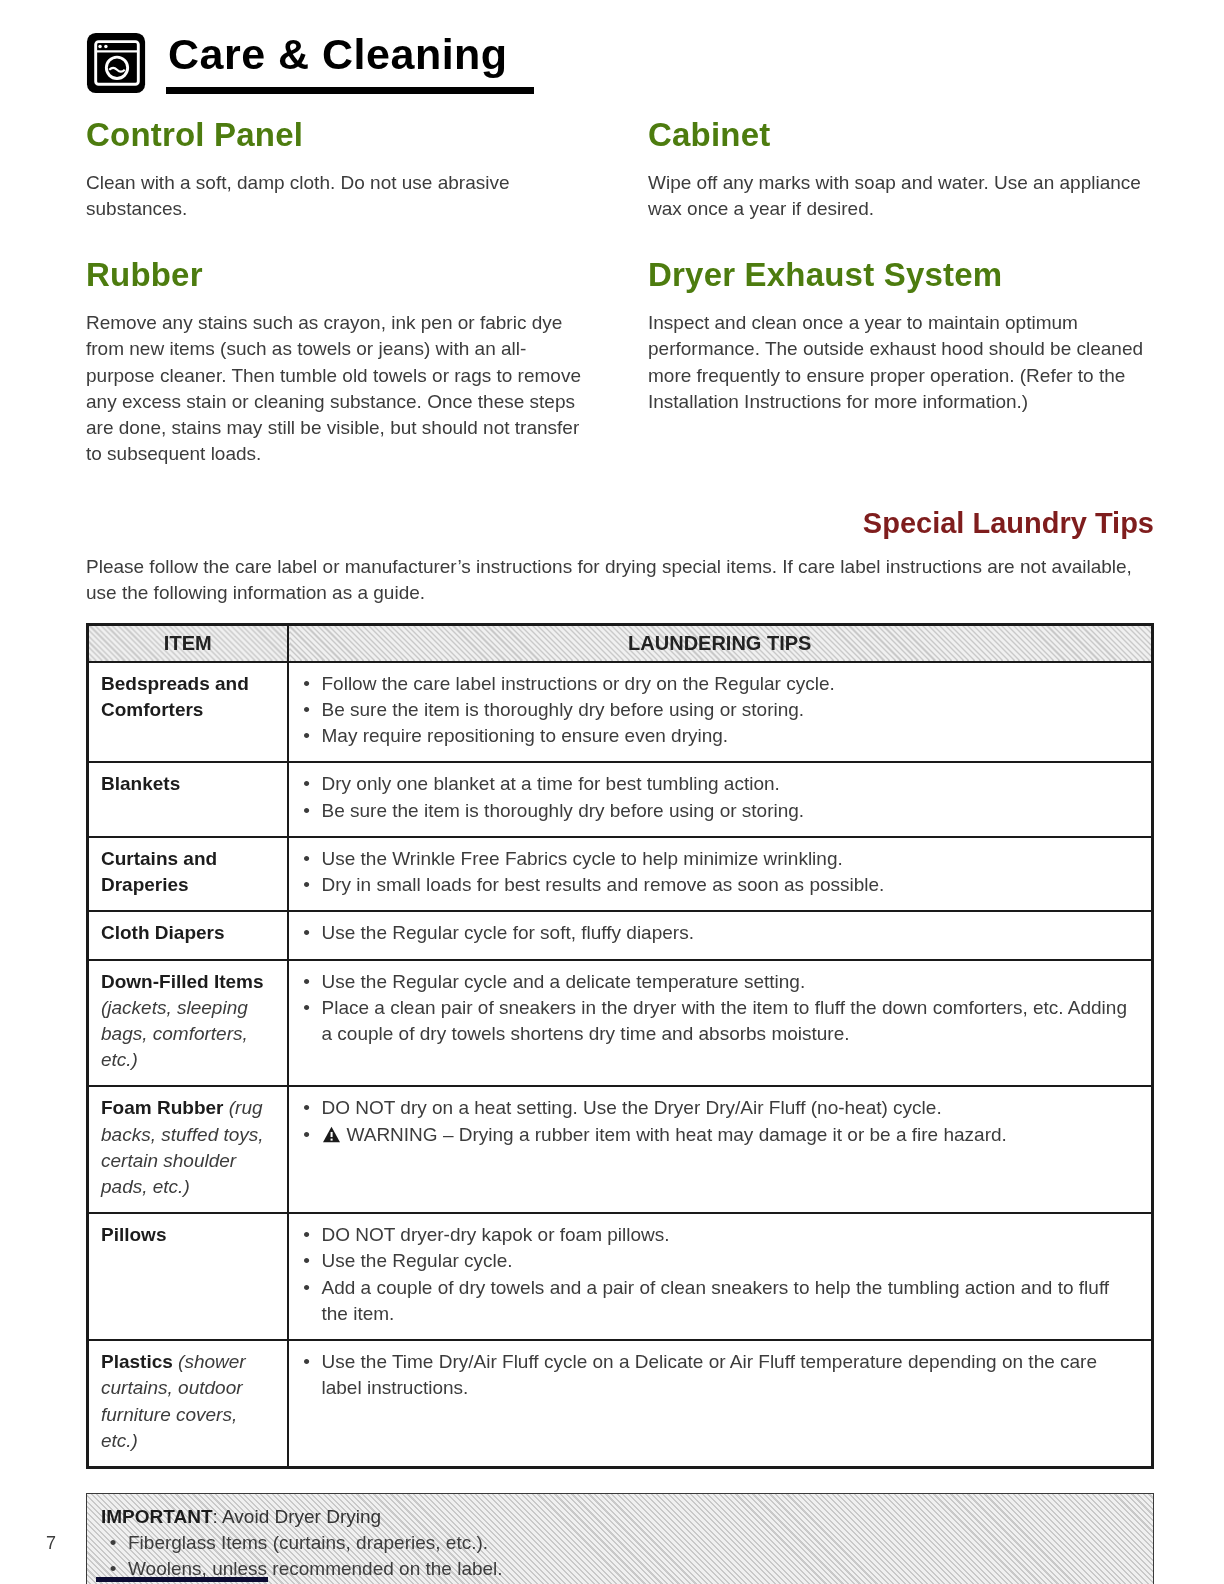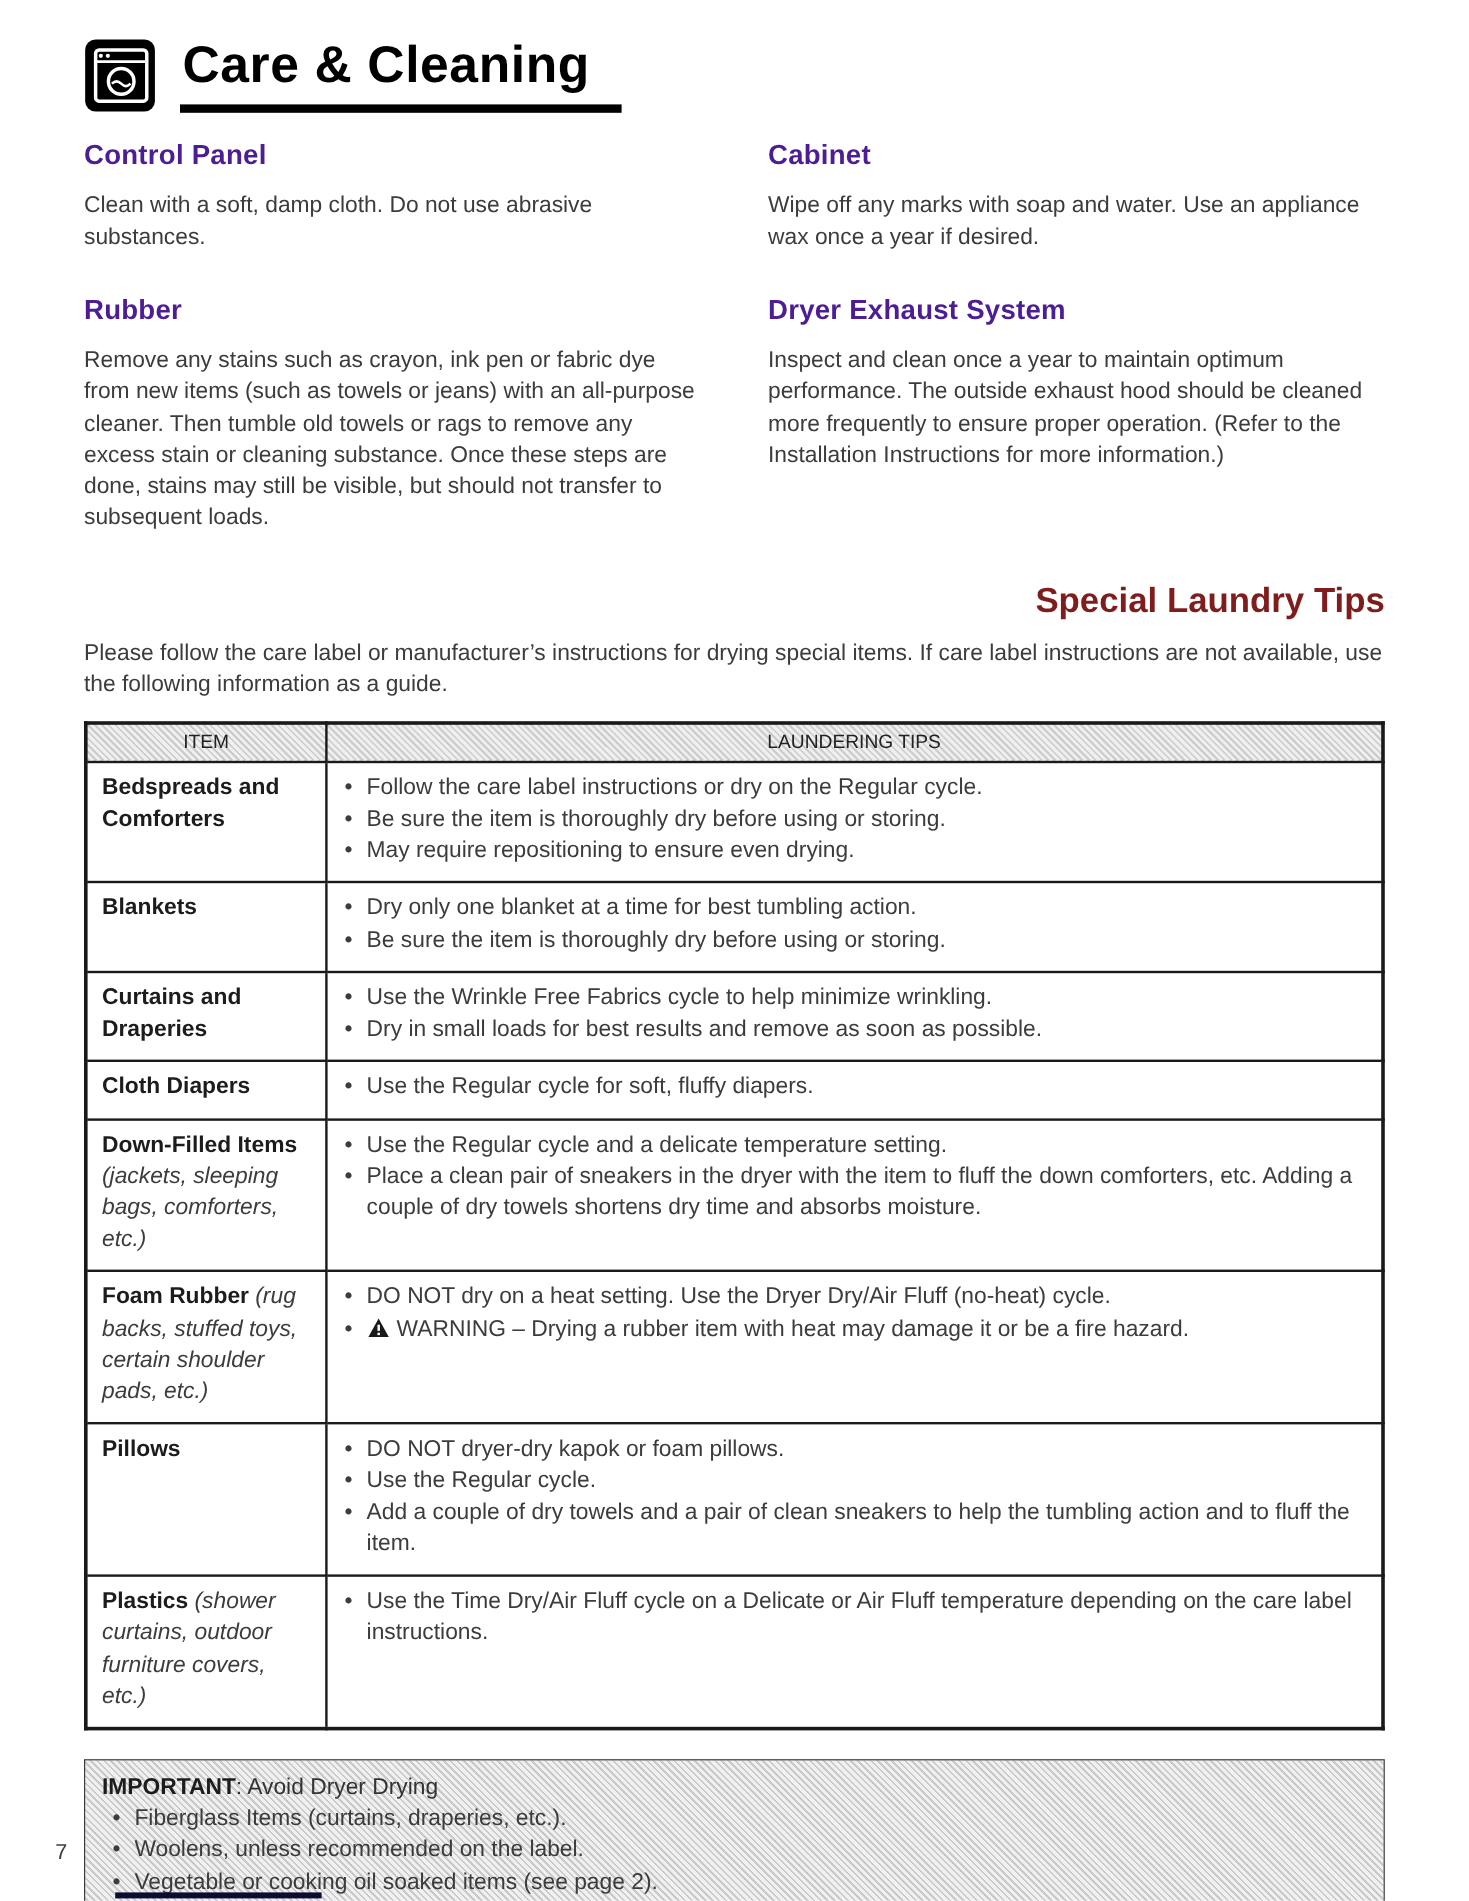--- a/index.html
+++ b/index.html
@@ -4,56 +4,56 @@
 <style>
   * { box-sizing: border-box; margin: 0; padding: 0; }
   html, body { background: #fff; }
   body {
     width: 1224px; height: 1584px;
     font-family: "Liberation Sans", sans-serif;
     color: #3c3c3c;
     position: relative;
     overflow: hidden;
   }
-  .page { padding: 30px 70px 0 70px; height: 1584px; overflow: hidden; }
+  .page { padding: 30px 70px 0 70px; height: 1584px; overflow: hidden; margin-left: 16px; }
 
   
   .title-row { display: flex; align-items: flex-start; gap: 18px; margin-bottom: 10px; }
   .logo { width: 62px; height: 64px; flex: 0 0 auto; }
   h1.doc-title {
     font-size: 43px; font-weight: bold; color: #000;
     letter-spacing: 0.5px; line-height: 1.15;
     border-bottom: 7px solid #000; padding: 0 26px 8px 2px;
     display: inline-block;
   }
 
   
   .two-col { display: flex; gap: 56px; }
   .col { flex: 1 1 0; }
   h2.section-heading {
-    font-size: 23px; font-weight: bold; color: #4c1d95;
+    font-size: 33px; font-weight: bold; color: #4d7c0f;
     margin: 34px 0 16px 0; letter-spacing: 0.2px;
   }
   .col h2.section-heading:first-child { margin-top: 12px; }
   p.body-text { font-size: 19px; line-height: 1.37; color: #3c3c3c; }
 
   
   .special-heading { font-size: 29px; font-weight: bold; color: #7f1d1d; margin: 40px 0 14px 0; text-align: right; }
   .intro { font-size: 19px; line-height: 1.4; color: #3c3c3c; }
 
   
   table.tips-table {
     width: 100%; border-collapse: collapse; margin-top: 16px;
     border: 3px solid #1a1a1a; table-layout: fixed;
   }
   .hatch {
     background: repeating-linear-gradient(45deg, #c9c9c9 0px, #c9c9c9 1.5px, #f0f0f0 1.5px, #f0f0f0 4px);
   }
   table.tips-table th {
-    border: 2px solid #1a1a1a; font-size: 16px; font-weight: normal; color: #222;
+    border: 2px solid #1a1a1a; font-size: 20px; font-weight: bold; color: #222;
     padding: 6px 4px; text-align: center;
   }
   table.tips-table td {
     border: 2px solid #1a1a1a; vertical-align: top;
     padding: 8px 12px 12px 12px; font-size: 19px; line-height: 1.38;
   }
   col.item-col { width: 200px; }
   .item-cell { font-weight: bold; color: #1c1c1c; }
   .item-note { font-weight: normal; font-style: italic; color: #3c3c3c; }
   .tip-line { display: flex; gap: 9px; }

